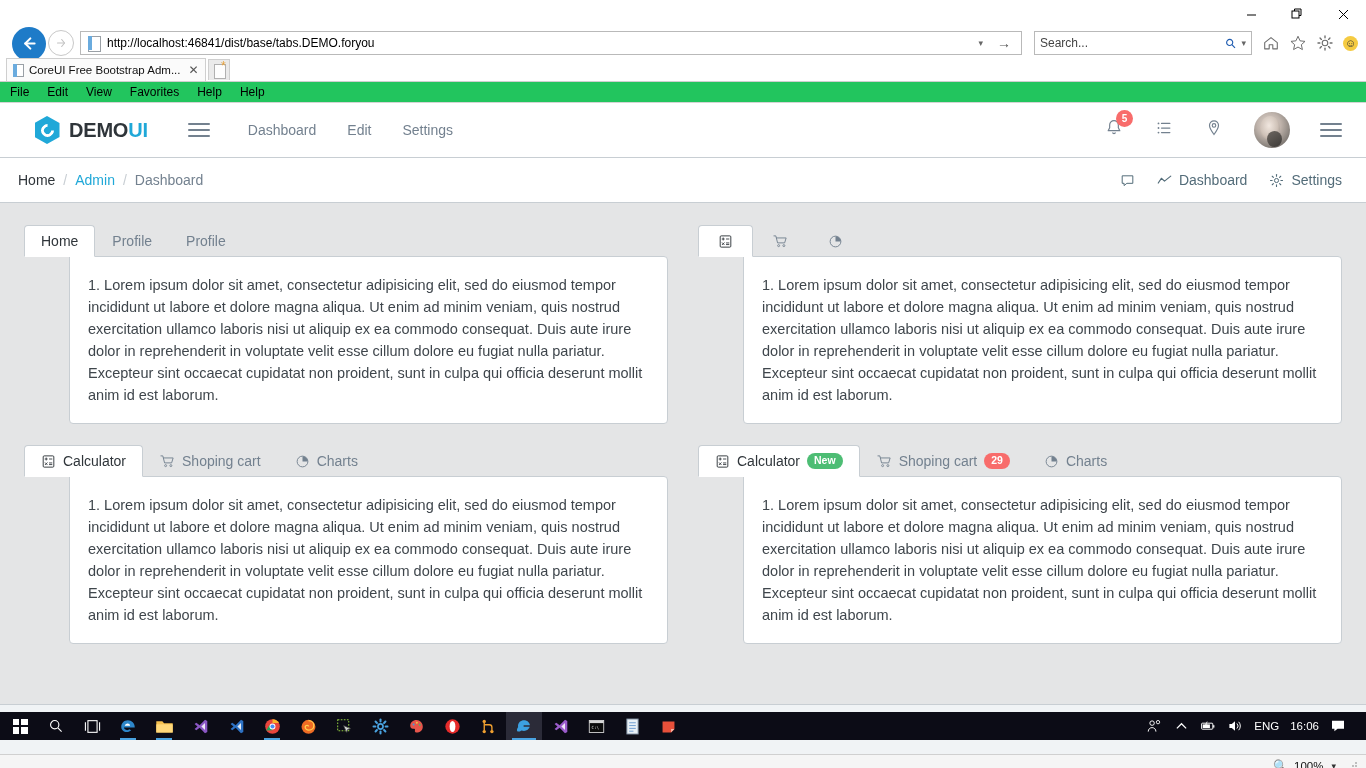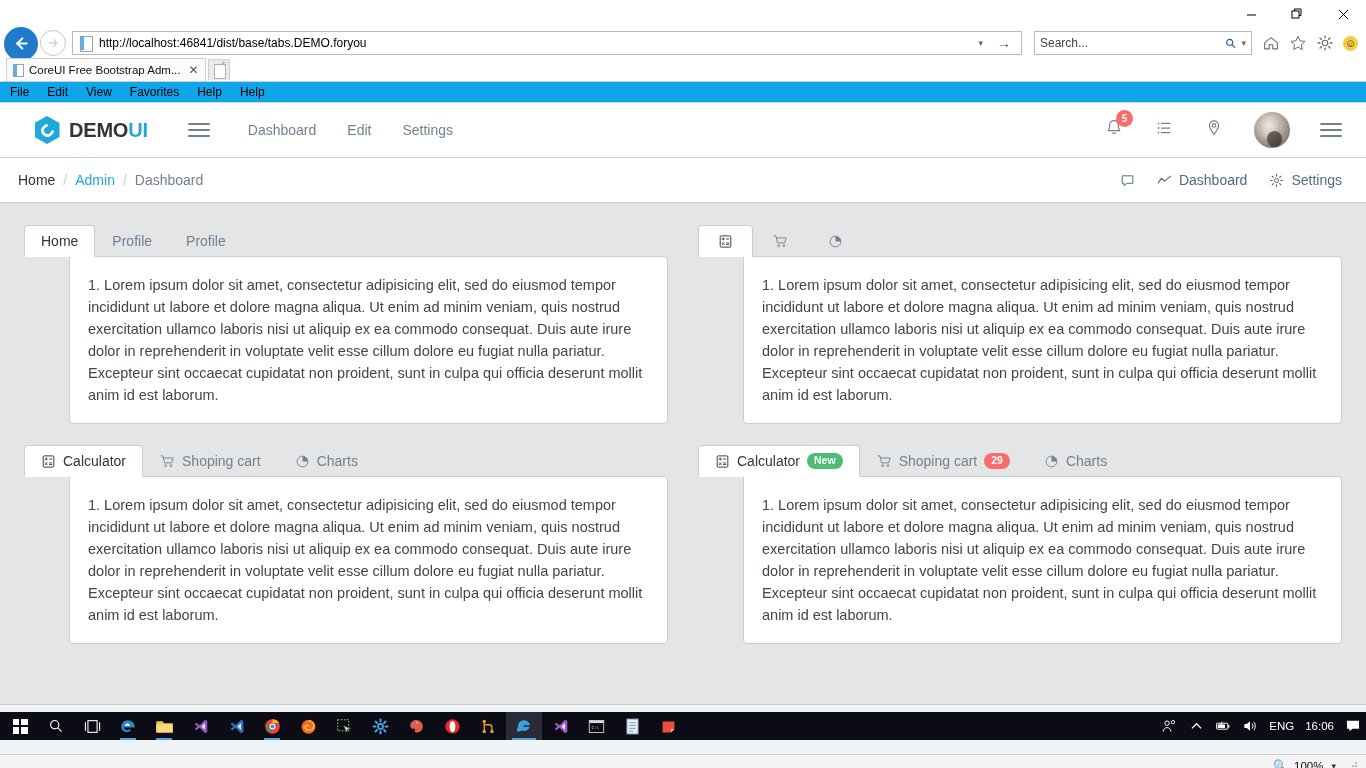--- a/index.html
+++ b/index.html
@@ -17,21 +17,21 @@
     height: 28px; background: #ffffff; display: flex;
     align-items: flex-start; justify-content: flex-end;
   }
   .win-btn {
     width: 46px; height: 28px; display: flex; align-items: center;
     justify-content: center; color: #000; font-size: 13px;
   }
 
   .navbar-row {
     height: 30px; display: flex; align-items: center;
-    padding: 0 8px 0 4px; gap: 0px; background: #fff;
+    padding: 0 8px 0 4px; gap: 0px; background: #fff; margin-left: 8px;
   }
   .nav-back {
     width: 34px; height: 34px; border-radius: 50%; background: #1e7bc8;
     color: #fff; display: flex; align-items: center; justify-content: center;
     font-size: 22px; line-height: 1; flex: 0 0 auto; margin-right: 2px;
     margin-top: 1px;
   }
   .nav-fwd {
     width: 26px; height: 26px; border-radius: 50%; border: 1px solid #c8c8c8;
     color: #bdbdbd; display: flex; align-items: center; justify-content: center;
@@ -92,21 +92,21 @@
     width: 22px; height:21px; background:#eaeaea; border:1px solid #cfcfcf;
     border-bottom:none; margin-left:2px; position:relative;
   }
   .br-newtab::before {
     content:''; position:absolute; left:5px; top:4px; width:10px; height:13px;
     background:#fdfdfd; border:1px solid #b0b0b0;
   }
   .br-newtab::after { content:'*'; position:absolute; right:3px; top:-1px; color:#e8a33d; font-size:12px;}
 
   .menubar {
-    height: 21px; background:#0ea5e9; display:flex; align-items:center;
+    height: 21px; background:#22c55e; display:flex; align-items:center;
     padding-left: 10px; gap: 18px; font-size: 12px; color:#000;
     border-bottom: 1px solid #d4d4d4;
   }
 
   
   .app { width:1366px; height: 651px; background:#e4e5e6; display:flex; flex-direction:column; }
 
   .app-header {
     height: 55px; background:#fff; border-bottom:1px solid #c8ced3;
     display:flex; align-items:center; padding: 0 24px 0 34px; flex:0 0 auto;
@@ -238,21 +238,21 @@
     width:36px; height:28px; display:flex; align-items:center; justify-content:center;
     position:relative; flex:0 0 auto;
   }
   .tb-ico.active { background:#2b2b38; }
   .tb-ico.active::after {
     content:''; position:absolute; bottom:0; left:6px; right:6px; height:2px; background:#4aa3e0;
   }
   .tb-ico.run::after {
     content:''; position:absolute; bottom:0; left:10px; right:10px; height:2px; background:#4aa3e0;
   }
-  .tray { margin-left:auto; display:flex; align-items:center; gap:11px; padding-right:5px;
+  .tray { margin-left:auto; display:flex; align-items:center; gap:11px; padding-right:20px;
     color:#fff; font-size:11.5px; }
   .tray .t-ico { width:16px;height:16px;display:flex;align-items:center;justify-content:center; }
   .win-logo { width:15px;height:15px; display:grid; grid-template-columns:1fr 1fr;
     grid-template-rows:1fr 1fr; gap:2px; }
   .win-logo i { background:#fff; display:block; }
 </style>
 </head>
 <body>
 
 <div class="ie-window">

